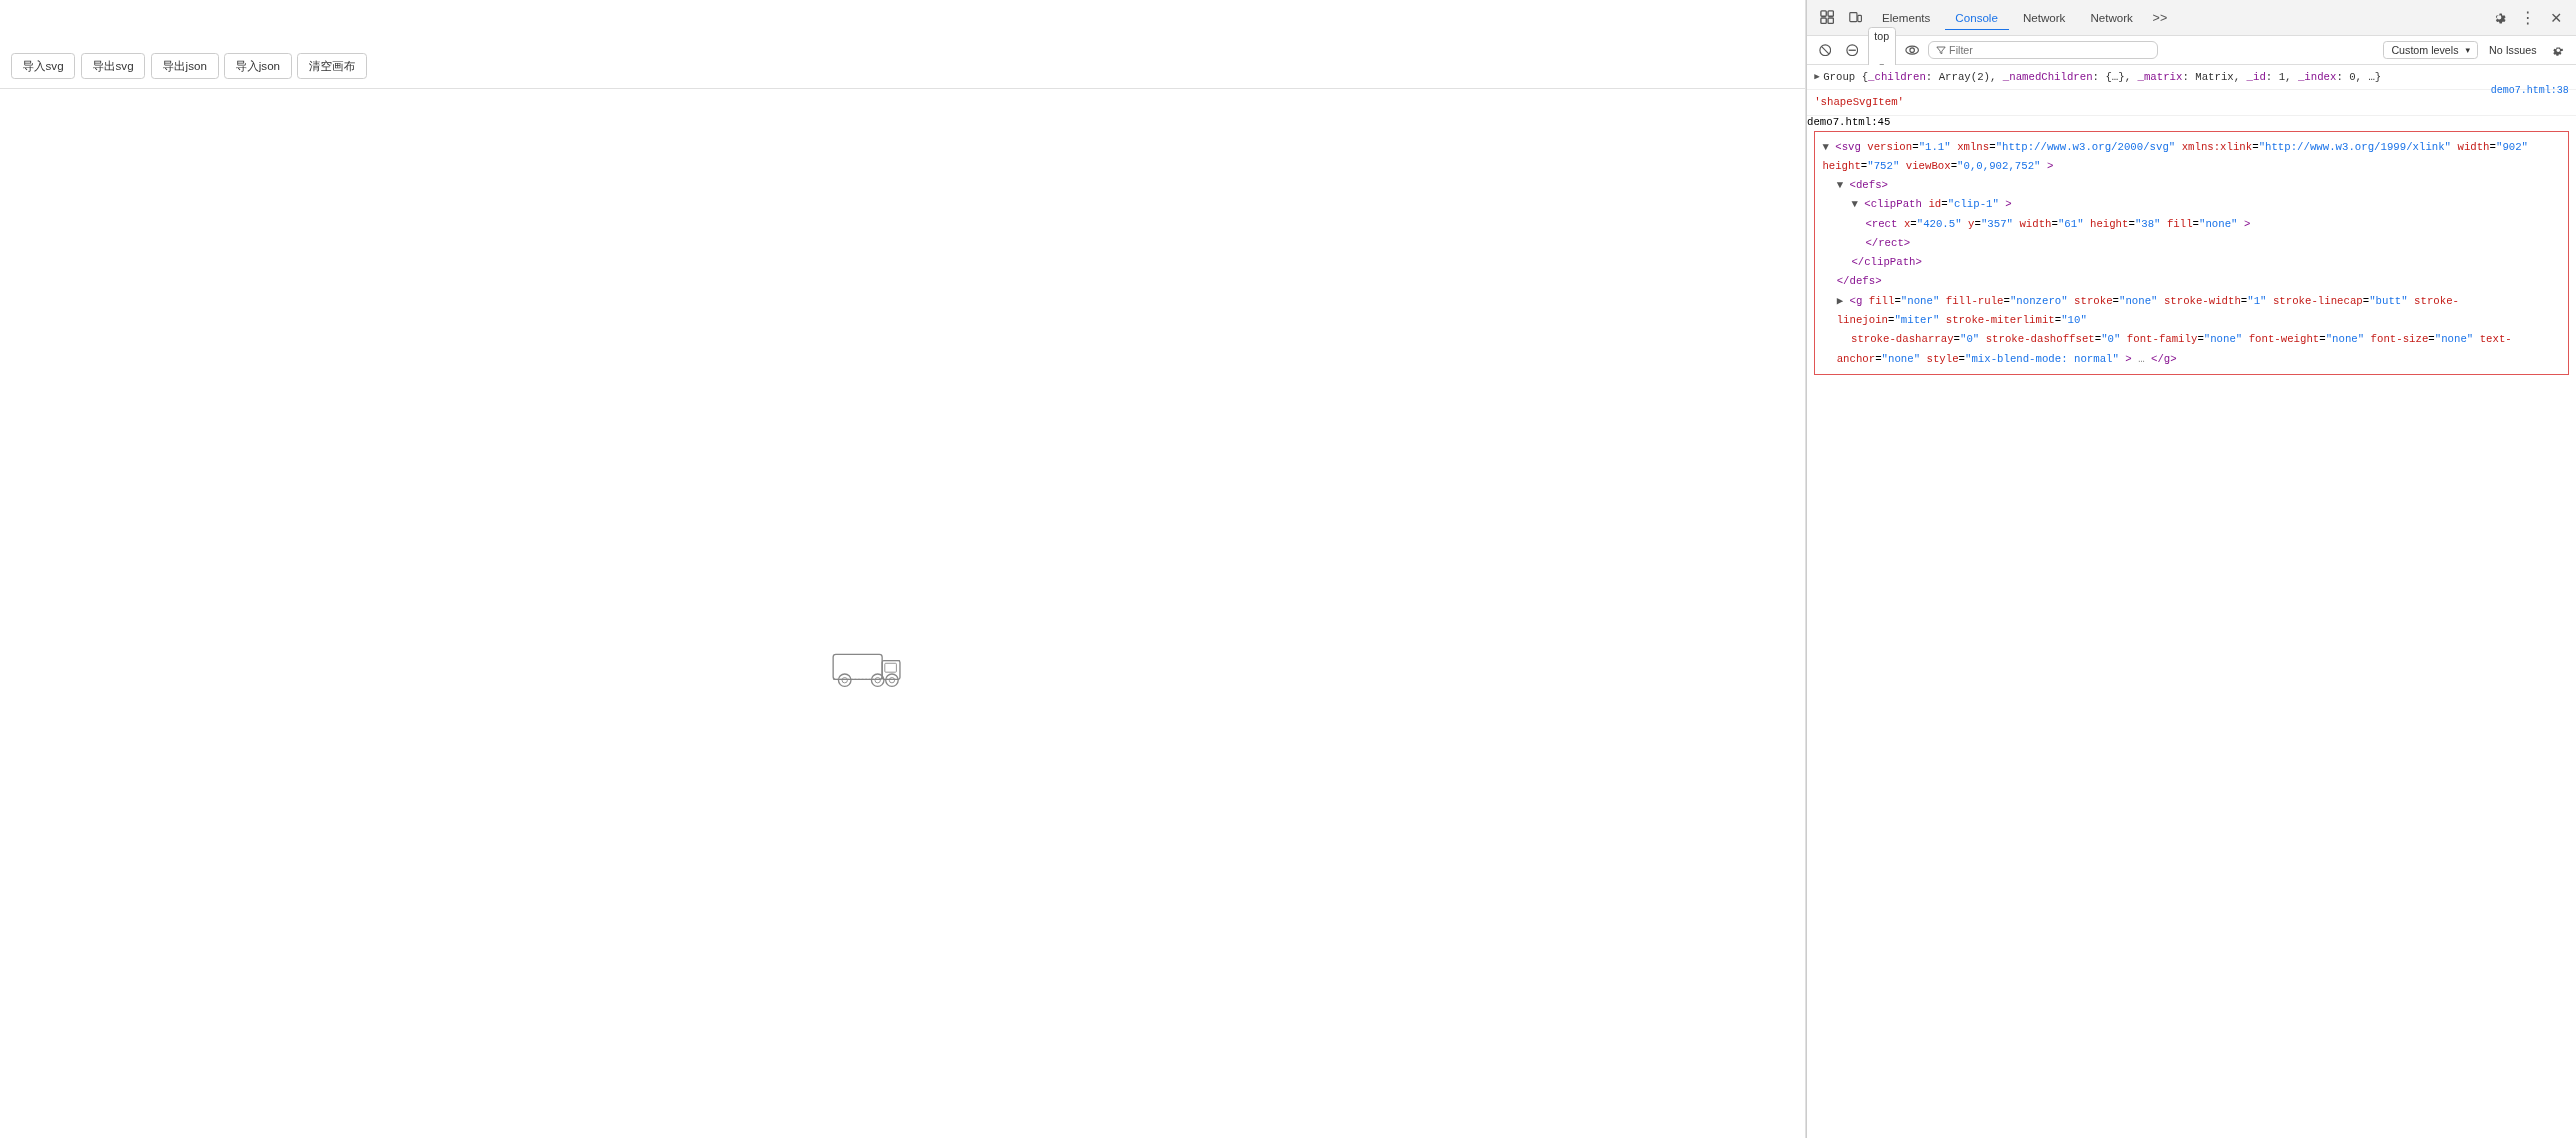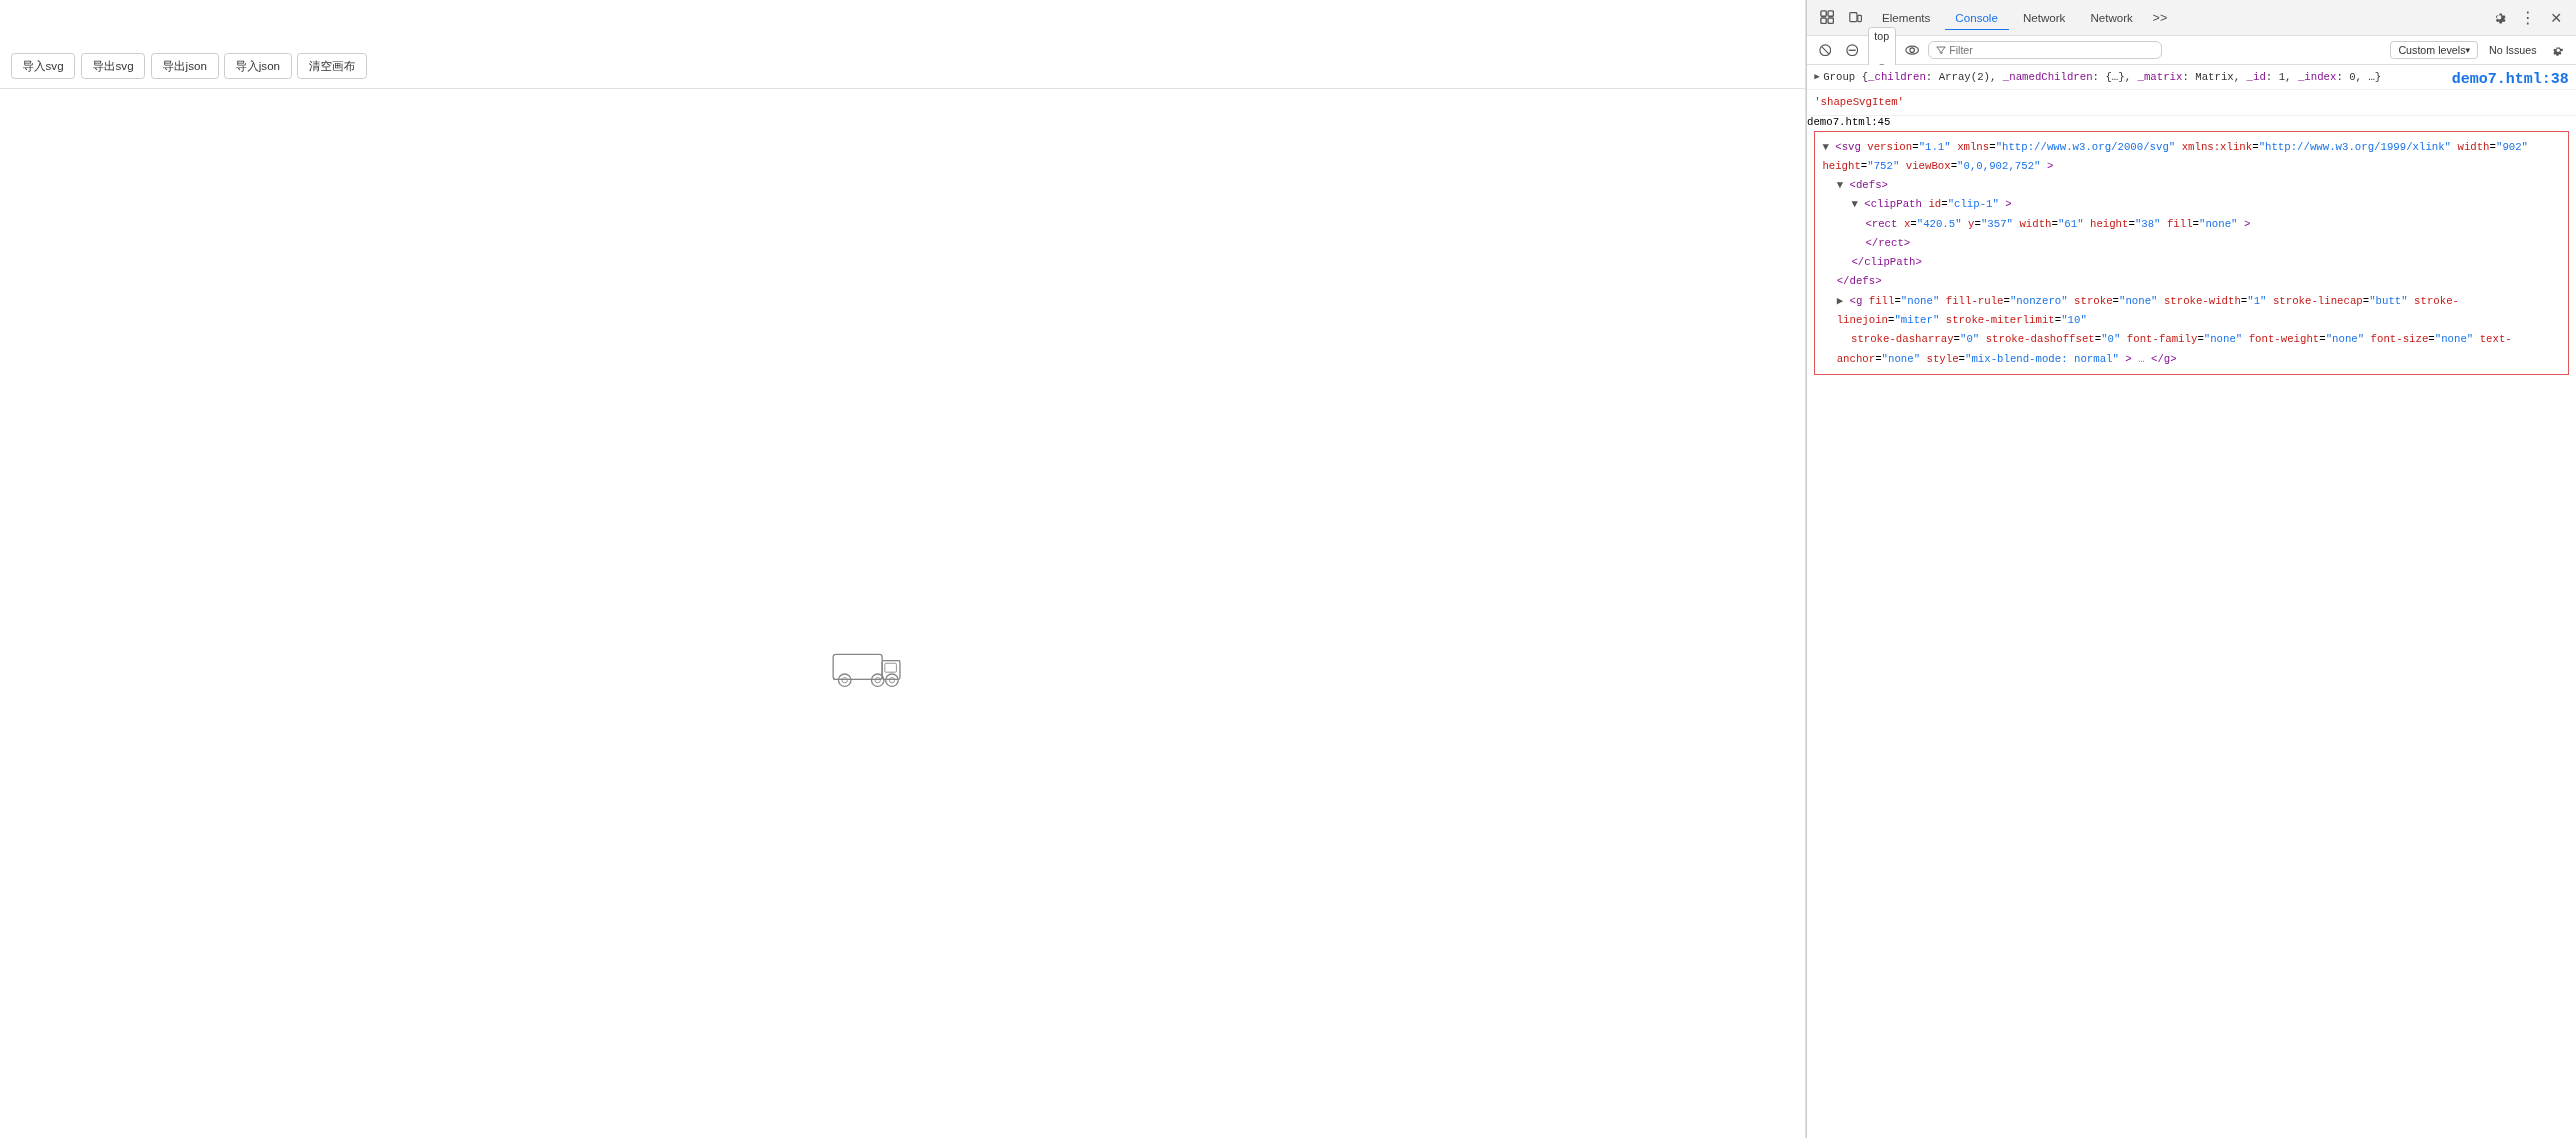--- a/index.html
+++ b/index.html
@@ -192,21 +192,21 @@
       color: #333;
     }
 
     .console-toolbar .spacer {
       flex: 1;
     }
 
     .custom-levels-btn {
       display: flex;
       align-items: center;
-      gap: 0;
+      gap: 7px;
       border: 0.9px solid #ccc;
       border-radius: 3.6px;
       padding: 1.8px 7.2px;
       font-size: 10.7px;
       cursor: pointer;
       background: #fff;
       color: #333;
       text-align: center;
     }
 
@@ -238,25 +238,24 @@
 
     .console-entry {
       padding: 3.6px 7.2px;
       border-bottom: 0.9px solid #f0f0f0;
       position: relative;
     }
 
     .console-entry .file-link {
       position: absolute;
       right: 7.2px;
-      top: 6px;
+      top: 20px;
       color: #1a73e8;
-      font-size: 15px;
-      cursor: pointer;
-      font-weight: bold;
+      font-size: 10px;
+      cursor: pointer;
     }
 
     .log-line {
       display: flex;
       align-items: flex-start;
       gap: 3.6px;
       line-height: 1.6;
     }
 
     .log-triangle {

